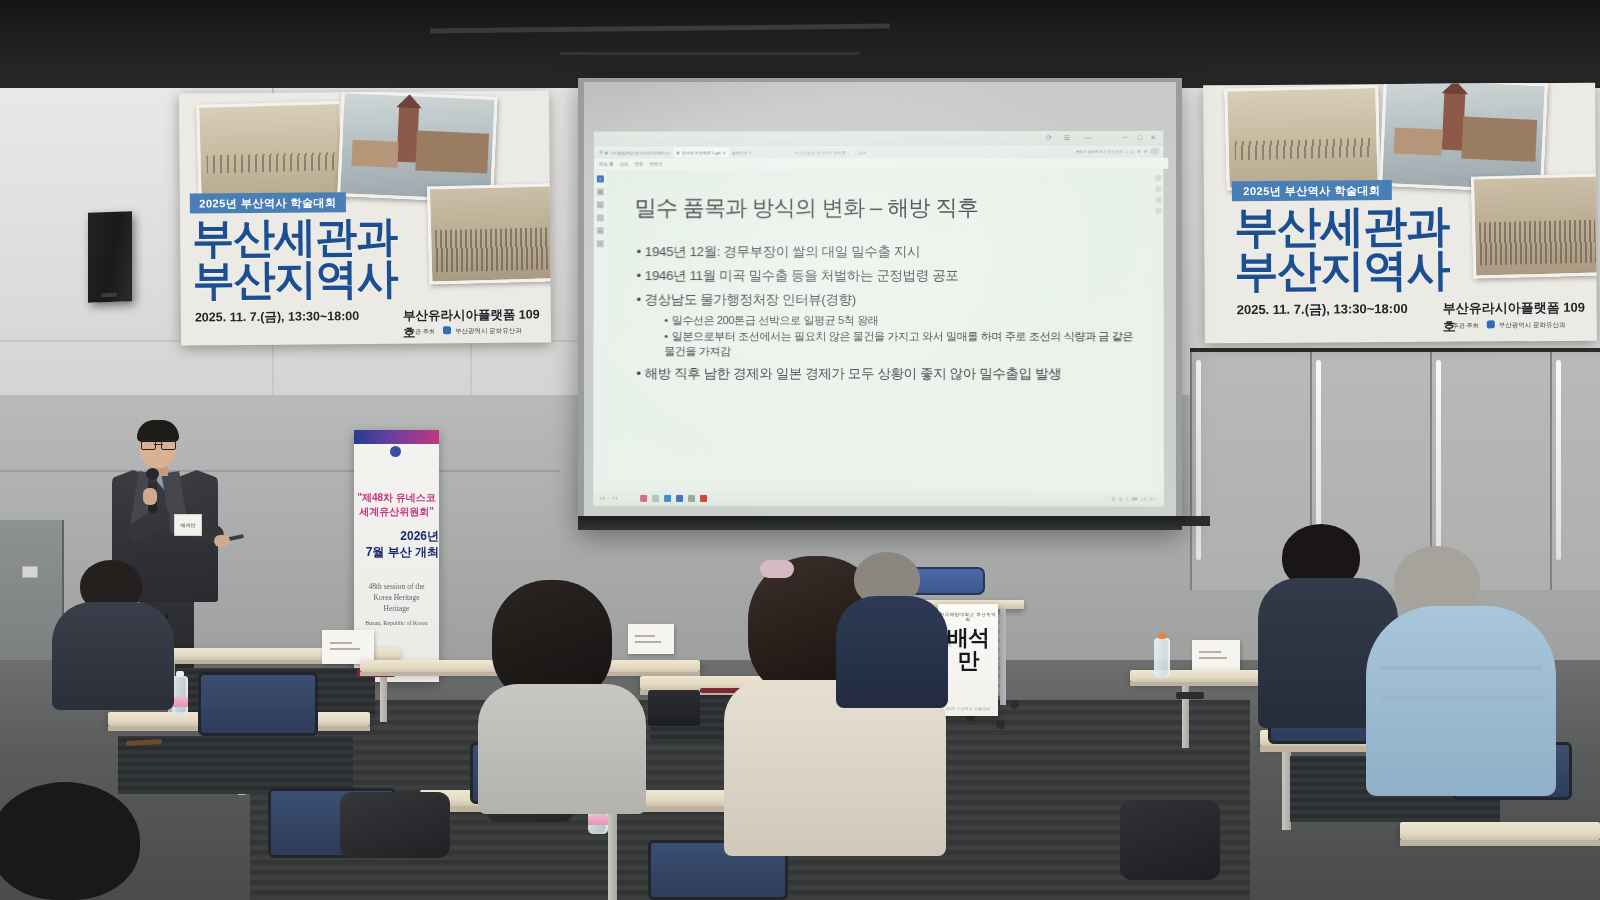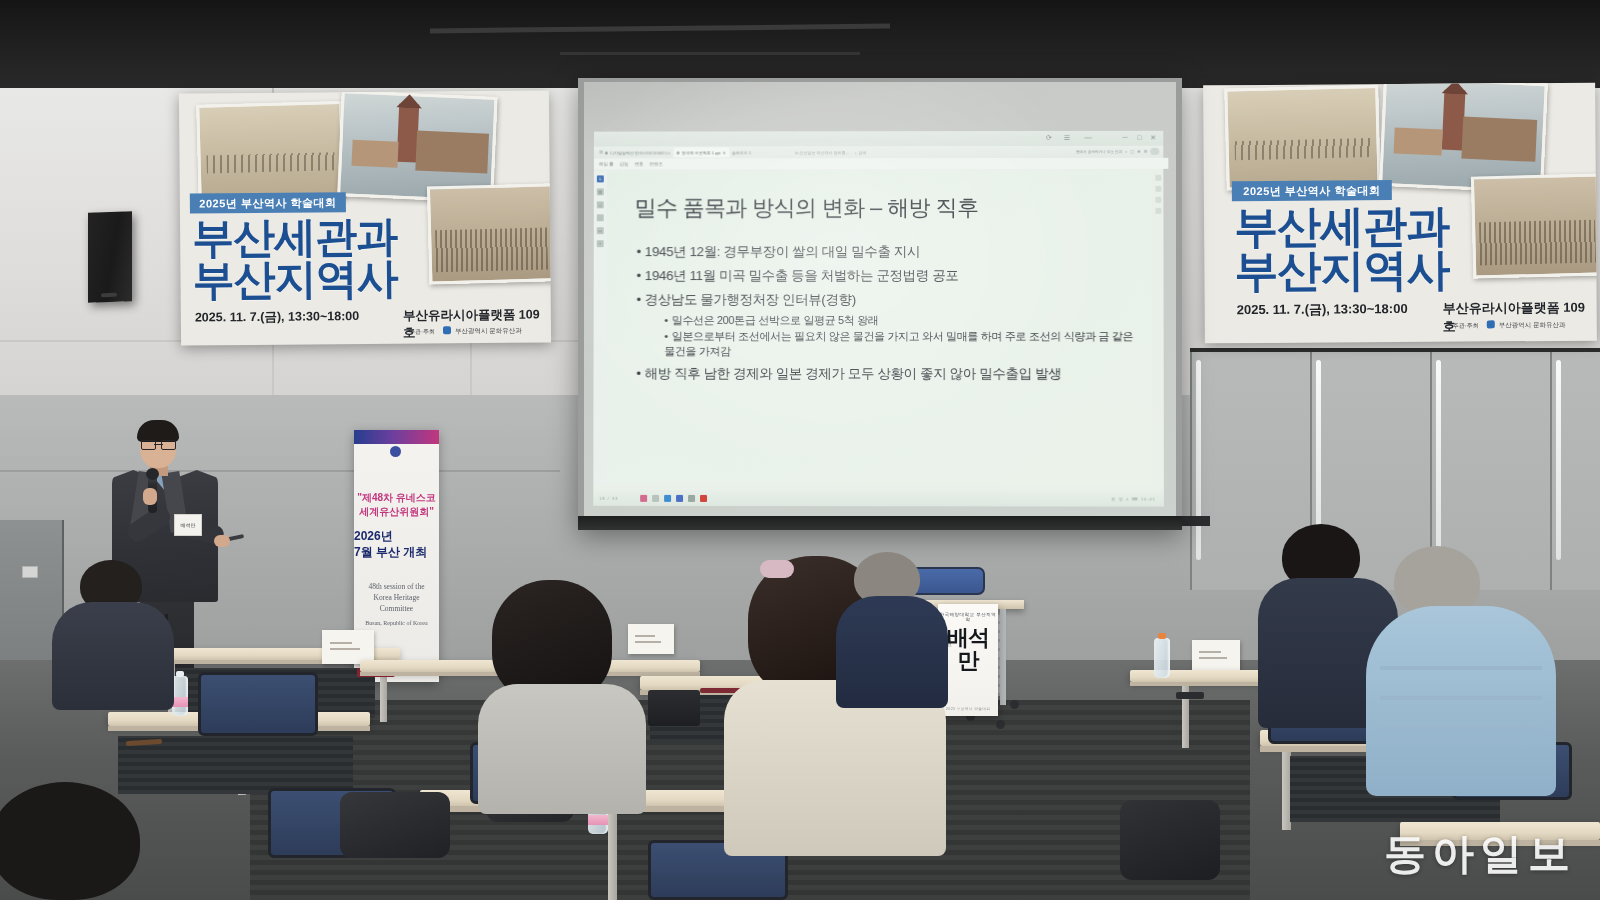--- a/index.html
+++ b/index.html
@@ -75,21 +75,21 @@
   .bn-orglogo{position:absolute;background:#2f6db5;border-radius:2px;}
 
   
   .rollup{position:absolute;left:354px;top:430px;width:85px;height:252px;
     background:linear-gradient(180deg,#f4f3f0 0%,#eceae6 100%);
     box-shadow:0 3px 10px rgba(0,0,0,.3);overflow:hidden;}
   .rollup-top{position:absolute;left:0;top:0;width:100%;height:14px;
     background:linear-gradient(90deg,#273d8e 0%,#6b3f9e 45%,#c2367e 100%);}
   .ru-quote{position:absolute;width:100%;text-align:center;color:#c2367e;font-weight:bold;
     line-height:1.15;}
-  .ru-year{position:absolute;width:100%;text-align:left;color:#1a2a6c;font-weight:bold;
+  .ru-year{position:absolute;width:100%;text-align:right;color:#1a2a6c;font-weight:bold;
     line-height:1.15;}
   .ru-en{position:absolute;width:100%;text-align:center;color:#5a5f68;
     font-family:"Liberation Serif","DejaVu Serif",serif;line-height:1.3;}
   .ru-sub{position:absolute;width:100%;text-align:center;color:#5a5f68;
     font-family:"Liberation Serif","DejaVu Serif",serif;}
   .ru-logos{position:absolute;left:0;bottom:8px;width:100%;display:flex;
     justify-content:center;gap:8px;align-items:center;}
   .ru-logo{width:26px;height:8px;background:#8a8d93;border-radius:1px;}
   .ru-logo.pink{background:#b5417a;}
 
@@ -345,21 +345,21 @@
 
   <div class="rollup">
     <div class="rollup-top"></div>
     <div style="position:absolute;left:36px;top:16px;width:11px;height:11px;border-radius:50%;background:#3a4fa0;"></div>
     <div class="ru-quote" style="top:62px;font-size:10px;">"제48차 유네스코</div>
     <div class="ru-quote" style="top:76px;font-size:10px;">세계유산위원회"</div>
     <div class="ru-year" style="top:100px;font-size:12px;">2026년</div>
     <div class="ru-year" style="top:116px;font-size:12px;">7월 부산 개최</div>
     <div class="ru-en" style="top:152px;font-size:7.5px;">48th session of the</div>
     <div class="ru-en" style="top:163px;font-size:7.5px;">Korea Heritage</div>
-    <div class="ru-en" style="top:174px;font-size:7.5px;">Committee</div>
+    <div class="ru-en" style="top:174px;font-size:7.5px;">Heritage</div>
     <div class="ru-sub" style="top:190px;font-size:6px;">Busan,      Republic of Korea</div>
     <div class="ru-logos">
       <div class="ru-logo pink"></div>
       <div class="ru-logo"></div>
     </div>
   </div>
 
   <div class="screen-frame"></div>
   <div class="screen-surface"></div>
 
@@ -622,15 +622,14 @@
 
   <div class="att" style="left:1366px;top:546px;">
     <div class="att-hair" style="left:28px;top:0;width:86px;height:72px;background:#a6a39c;"></div>
     <div class="att-body" style="left:0;top:60px;width:190px;height:190px;
          background:linear-gradient(180deg,#a9c6da,#8fb0c8);border-radius:70px 70px 10px 10px;"></div>
     <div style="position:absolute;left:14px;top:120px;width:162px;height:4px;background:#9ab6cc;"></div>
     <div style="position:absolute;left:14px;top:150px;width:162px;height:4px;background:#9ab6cc;"></div>
     <div style="position:absolute;left:14px;top:180px;width:162px;height:4px;background:#9ab6cc;"></div>
   </div>
 
-  <div class="watermark">동아일보</div>
 
 </div>
 
 </body></html>

